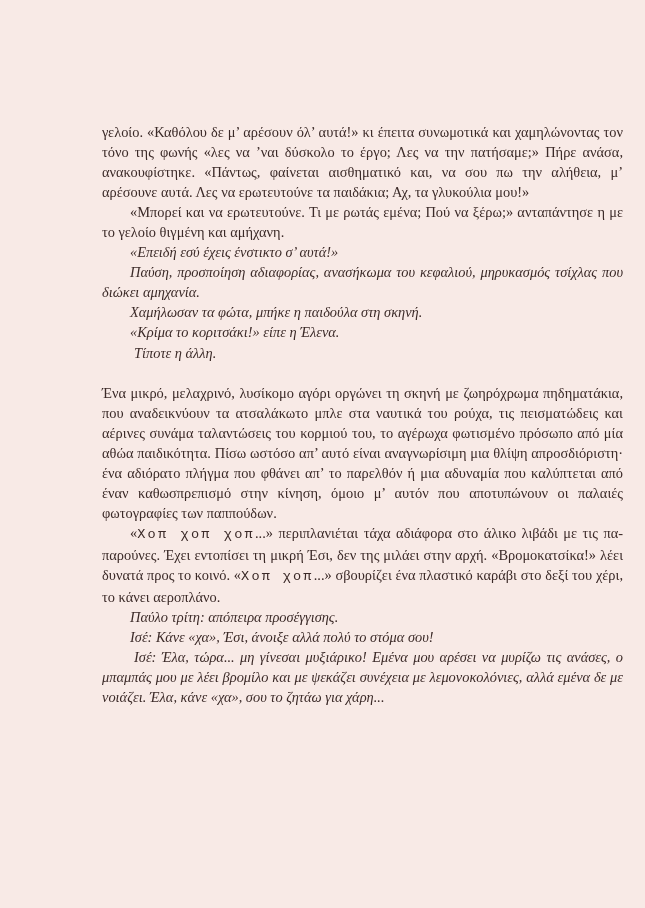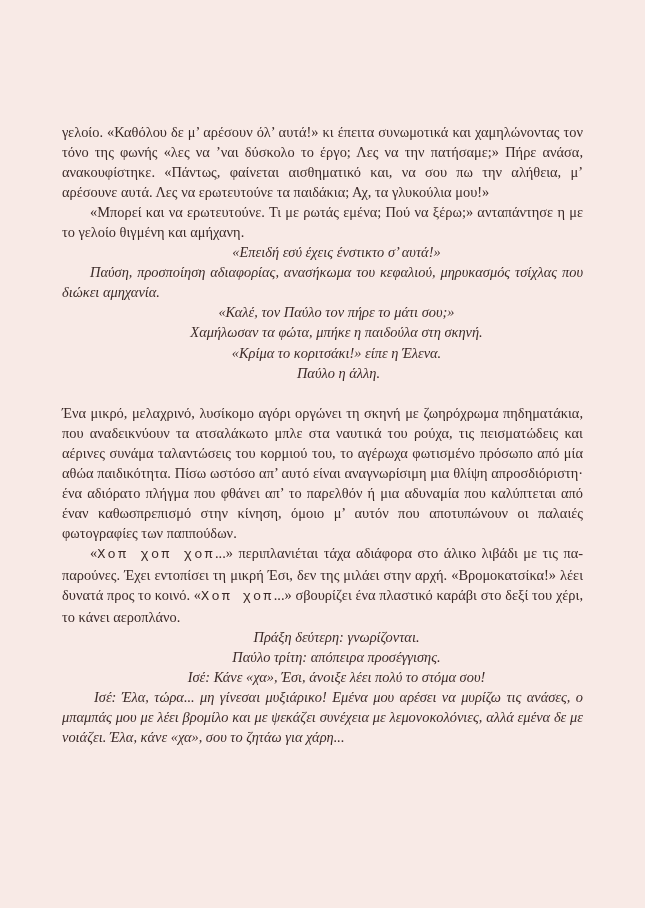--- a/index.html
+++ b/index.html
@@ -15,20 +15,21 @@
     color: #3b2a28;
     overflow: hidden;
   }
 
   #page {
     position: relative;
     width: 540px;
     height: 908px;
     background: #f8eae6;
     box-sizing: border-box;
+    margin-left: 40px;
   }
 
   #text-column {
     position: absolute;
     left: 62px;
     top: 122px;
     width: 521px;
   }
 
   .para {
@@ -55,21 +56,21 @@
   .para.indent-sm {
     text-indent: 32px;
   }
 
   .para.italic {
     font-style: italic;
   }
 
   
   .para.single {
-    text-align: center;
+    text-align: left;
     font-style: italic;
   }
 
   .block-gap {
     height: 20px;
   }
 
   
   .hop {
     font-family: Liberation Mono, monospace;
@@ -85,38 +86,36 @@
   <div id="text-column">
 
     <p class="para flush">γελοίο. «Καθόλου δε μ’ αρέσουν όλ’ αυτά!» κι έπειτα συνωμοτικά και χαμηλώνοντας τον τόνο της φωνής «λες να ’ναι δύσκολο το έργο; Λες να την πατήσαμε;» Πήρε ανάσα, ανακουφίστηκε. «Πάντως, φαίνεται αισθηματικό και, να σου πω την αλήθεια, μ’ αρέσουνε αυτά. Λες να ερωτευτούνε τα παιδάκια; Αχ, τα γλυκούλια μου!»</p>
 
     <p class="para indent">«Μπορεί και να ερωτευτούνε. Τι με ρωτάς εμένα; Πού να ξέρω;» ανταπάντησε η με το γελοίο θιγμένη και αμήχανη.</p>
 
     <p class="para indent italic single">«Επειδή εσύ έχεις ένστικτο σ’ αυτά!»</p>
 
     <p class="para indent italic">Παύση, προσποίηση αδιαφορίας, ανασήκωμα του κεφαλιού, μηρυκασμός τσίχλας που διώκει αμηχανία.</p>
 
-    <p class="para indent italic single">«Καλέ, τον Παύλο τον πήρε το μάτι σου;»</p>
 
     <p class="para indent italic single">Χαμήλωσαν τα φώτα, μπήκε η παιδούλα στη σκηνή.</p>
 
     <p class="para indent italic single">«Κρίμα το κοριτσάκι!» είπε η Έλενα.</p>
 
-    <p class="para indent-sm italic single">Παύλο η άλλη.</p>
+    <p class="para indent-sm italic single">Τίποτε η άλλη.</p>
 
     <div class="block-gap"></div>
 
     <p class="para flush">Ένα μικρό, μελαχρινό, λυσίκομο αγόρι οργώνει τη σκηνή με ζωηρόχρωμα πηδηματάκια, που αναδεικνύουν τα ατσαλάκωτο μπλε στα ναυτικά του ρούχα, τις πεισματώδεις και αέρινες συνάμα ταλαντώσεις του κορμιού του, το αγέρωχα φωτισμένο πρόσωπο από μία αθώα παιδικότητα. Πίσω ωστόσο απ’ αυτό είναι αναγνωρίσιμη μια θλίψη απροσδιόριστη· ένα αδιόρατο πλήγμα που φθάνει απ’ το παρελθόν ή μια αδυναμία που καλύπτεται από έναν καθωσπρεπισμό στην κίνηση, όμοιο μ’ αυτόν που αποτυπώνουν οι παλαιές φωτογραφίες των παππούδων.</p>
 
     <p class="para indent"><span>«</span><span class="hop">Χοπ χοπ χοπ</span><span>...» περιπλανιέται τάχα αδιάφορα στο άλικο λιβάδι με τις πα-παρούνες. Έχει εντοπίσει τη μικρή Έσι, δεν της μιλάει στην αρχή. «Βρομοκατσίκα!» λέει δυνατά προς το κοινό. «</span><span class="hop">Χοπ χοπ</span><span>...»  σβουρίζει ένα πλαστικό καράβι στο δεξί του χέρι, το κάνει αεροπλάνο.</span></p>
 
-    <p class="para indent single">Πράξη δεύτερη: γνωρίζονται.</p>
 
     <p class="para indent single">Παύλο τρίτη: απόπειρα προσέγγισης.</p>
 
-    <p class="para indent single">Ισέ: Κάνε «χα», Έσι, άνοιξε λέει πολύ το στόμα σου!</p>
+    <p class="para indent single">Ισέ: Κάνε «χα», Έσι, άνοιξε αλλά πολύ το στόμα σου!</p>
 
 
 
     <p class="para indent-sm italic">Ισέ: Έλα, τώρα... μη γίνεσαι μυξιάρικο! Εμένα μου αρέσει να μυρίζω τις ανάσες, ο μπαμπάς μου με λέει βρομίλο και με ψεκάζει συνέχεια με λεμονοκολόνιες, αλλά εμένα δε με νοιάζει. Έλα, κάνε «χα», σου το ζητάω για χάρη...</p>
 
   </div>
 </div>
 
 </body></html>

